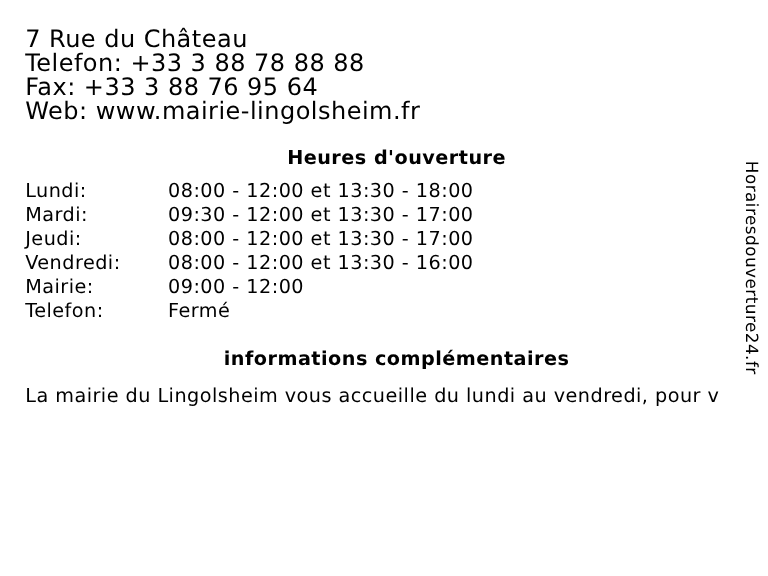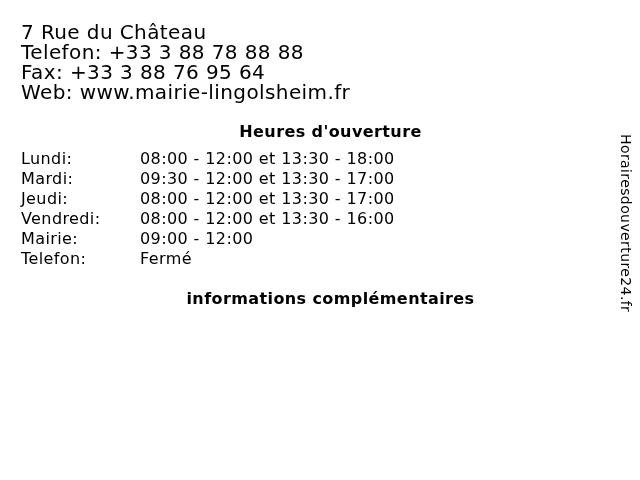--- a/index.html
+++ b/index.html
@@ -96,17 +96,18 @@
     <div class="hours-row"><span class="hours-day">Mardi:</span><span class="hours-time">09:30 - 12:00 et 13:30 - 17:00</span></div>
     <div class="hours-row"><span class="hours-day">Jeudi:</span><span class="hours-time">08:00 - 12:00 et 13:30 - 17:00</span></div>
     <div class="hours-row"><span class="hours-day">Vendredi:</span><span class="hours-time">08:00 - 12:00 et 13:30 - 16:00</span></div>
     <div class="hours-row"><span class="hours-day">Mairie:</span><span class="hours-time">09:00 - 12:00</span></div>
     <div class="hours-row"><span class="hours-day">Telefon:</span><span class="hours-time">Fermé</span></div>
   </div>
 
   <h2 class="section-heading info-heading">informations complémentaires</h2>
 
   <div class="info-text">
+    <div class="info-line">La mairie du Lingolsheim vous accueille du lundi au vendredi, pour v</div>
   </div>
 
   <div class="watermark">Horairesdouverture24.fr</div>
 
 </div>
 
 </body></html>

